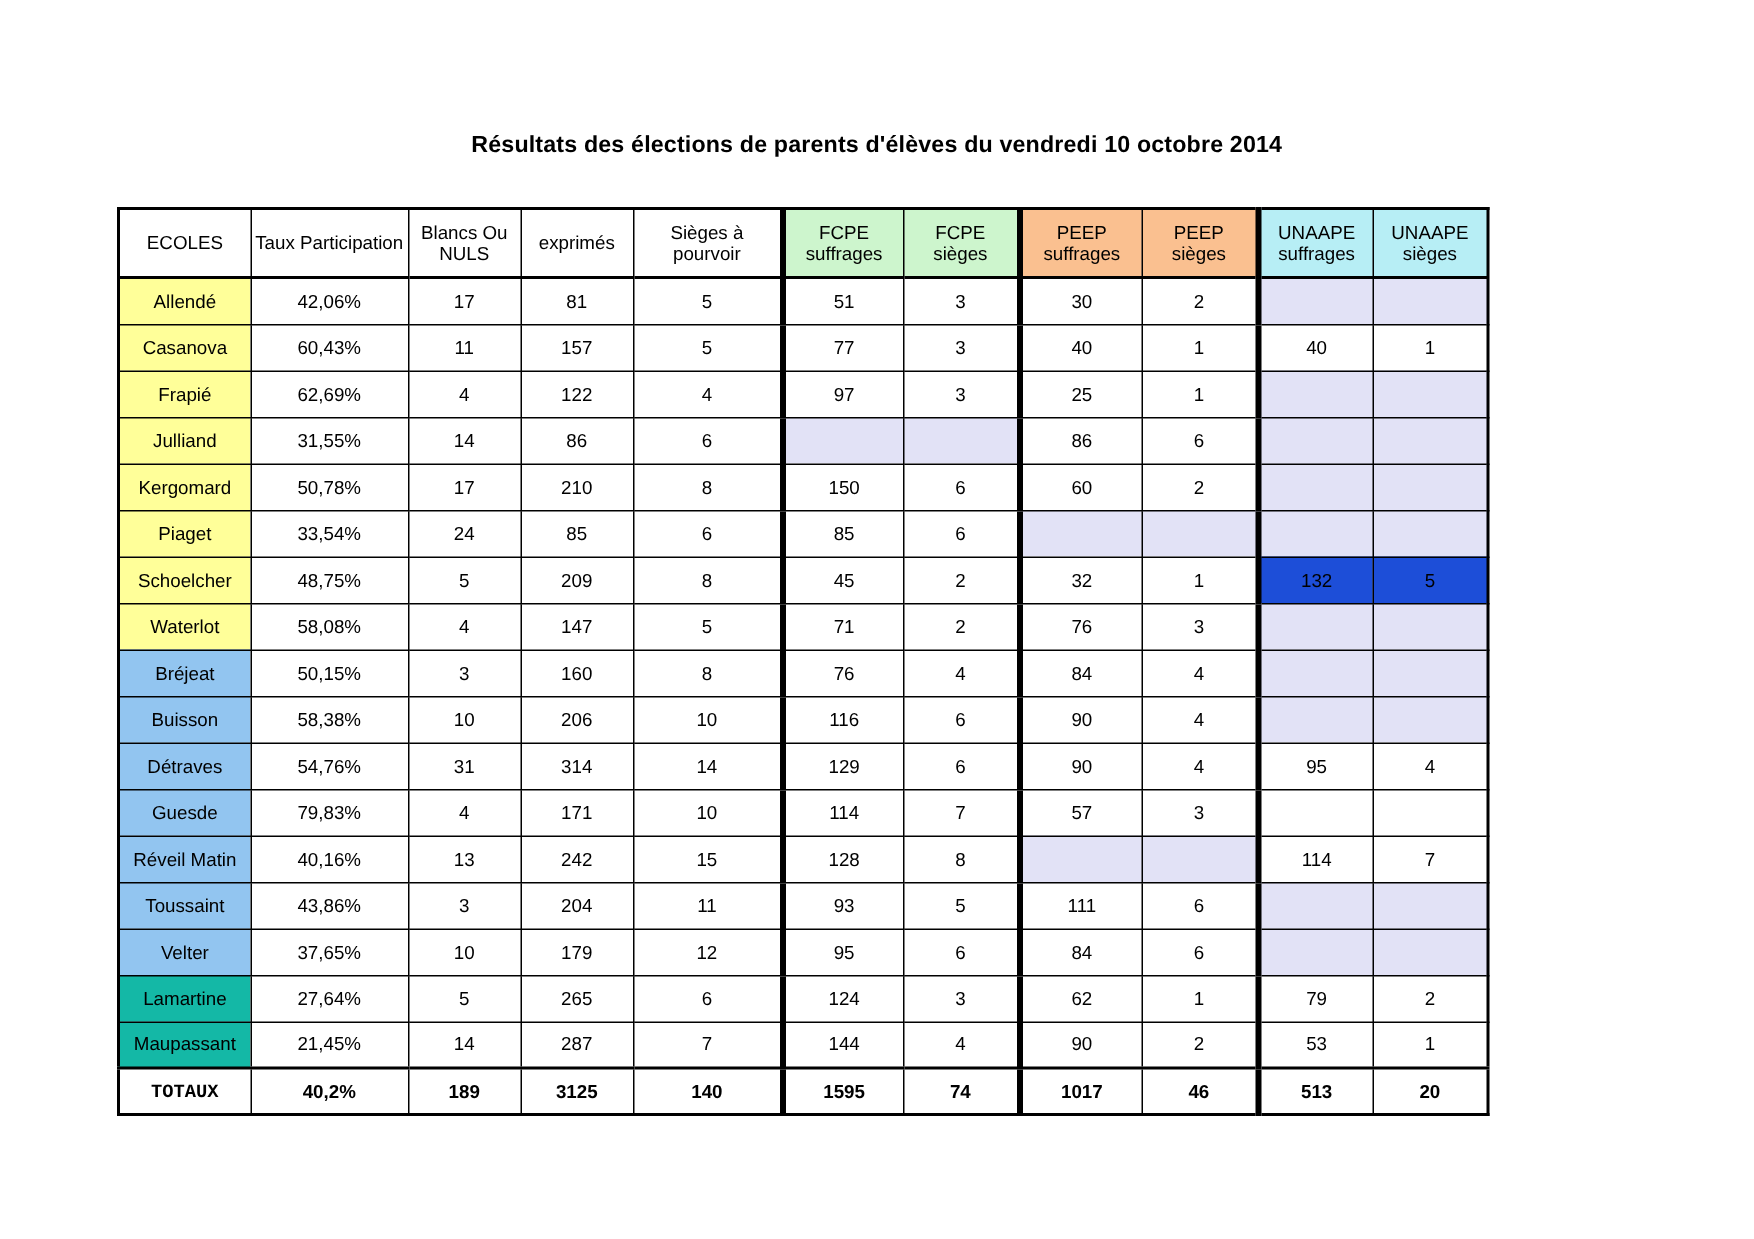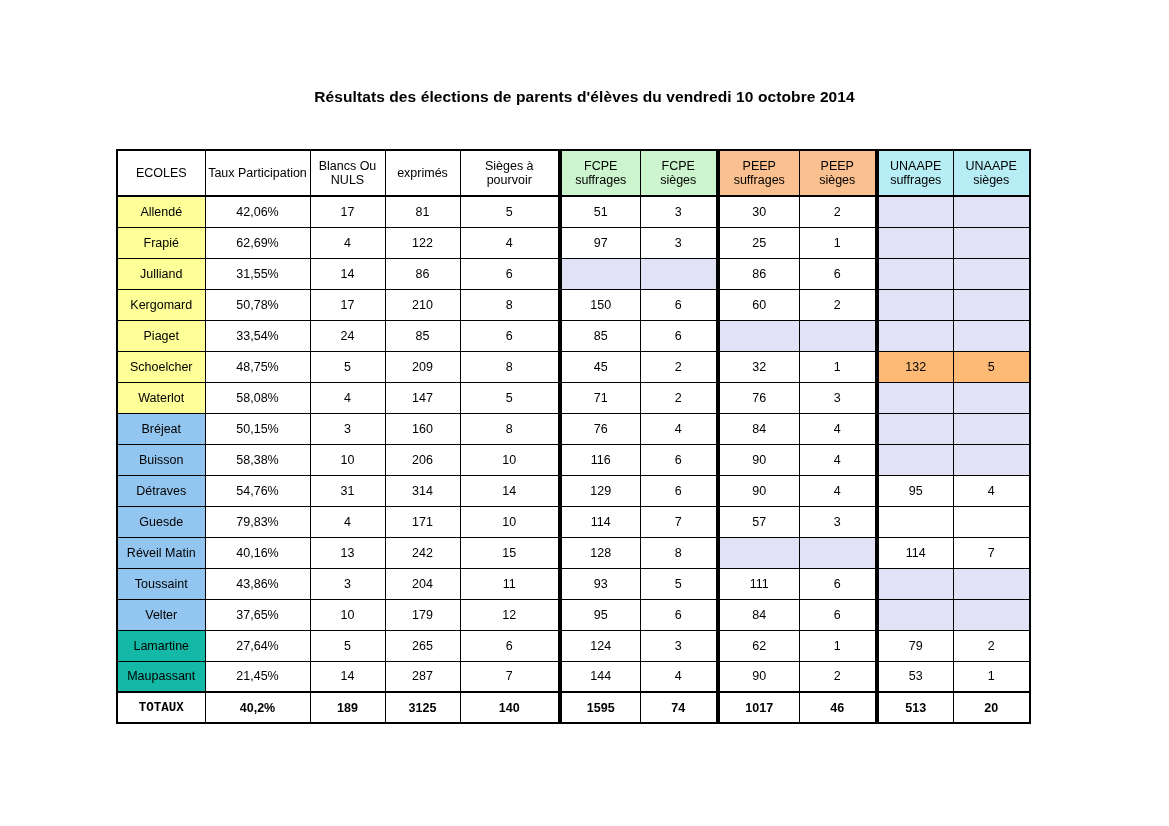--- a/index.html
+++ b/index.html
@@ -30,22 +30,21 @@
   .title-line {
     font-size: 15.5px;
     font-weight: bold;
     line-height: 21px;
     letter-spacing: 0.1px;
   }
   
   .table-wrap {
     position: absolute;
     left: 78px;
-    top: 149px;
-    margin-left: 38px;
+    top: 138px;
   }
   table.results {
     border-collapse: collapse;
     table-layout: fixed;
     font-size: 12.5px;
   }
   table.results td, table.results th {
     border: 1px solid #000000;
     text-align: center;
     vertical-align: middle;
@@ -81,21 +80,21 @@
 
   
   .n-yellow { background: #ffff99; }
   .n-blue   { background: #92c5f0; }
   .n-purple { background: #14b8a6; }
   .n-total  { background: #ffffff; font-weight: bold; font-family: Liberation Mono, monospace; }
 
   
   .blank { background: #e2e2f6; }
   .val   { background: #ffffff; }
-  .val-shaded { background: #fdba74; }
+  .val-shaded { background: #1d4ed8; }
   .empty-white { background: #ffffff; }
   tr.totals td { font-weight: bold; background: #ffffff; }
   tr.totals td.n-total { background: #ffffff; }
 
   
   table.results { border: 2px solid #000000; }
   thead tr.head-row th { border-bottom: 2px solid #000000; }
   tbody tr.totals td { border-top: 2px solid #000000; }
 </style>
 </head>
@@ -145,20 +144,33 @@
             <td class="val">81</td>
             <td class="val sep-right">5</td>
             <td class="val sep-left">51</td>
             <td class="val sep-right">3</td>
             <td class="val sep-left">30</td>
             <td class="val sep-right">2</td>
             <td class="blank sep-left"></td>
             <td class="blank"></td>
           </tr>
           <tr>
+            <td class="n-yellow">Casanova</td>
+            <td class="val">60,43%</td>
+            <td class="val">11</td>
+            <td class="val">157</td>
+            <td class="val sep-right">5</td>
+            <td class="val sep-left">77</td>
+            <td class="val sep-right">3</td>
+            <td class="val sep-left">40</td>
+            <td class="val sep-right">1</td>
+            <td class="val sep-left">40</td>
+            <td class="val">1</td>
+          </tr>
+          <tr>
             <td class="n-yellow">Frapié</td>
             <td class="val">62,69%</td>
             <td class="val">4</td>
             <td class="val">122</td>
             <td class="val sep-right">4</td>
             <td class="val sep-left">97</td>
             <td class="val sep-right">3</td>
             <td class="val sep-left">25</td>
             <td class="val sep-right">1</td>
             <td class="blank sep-left"></td>

